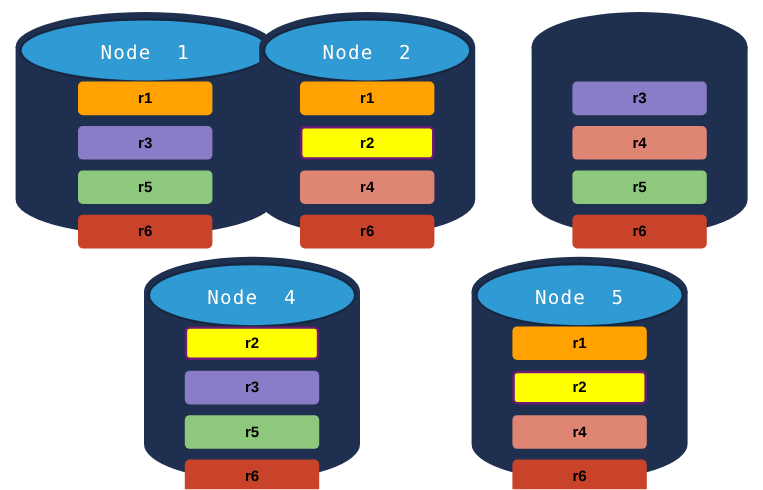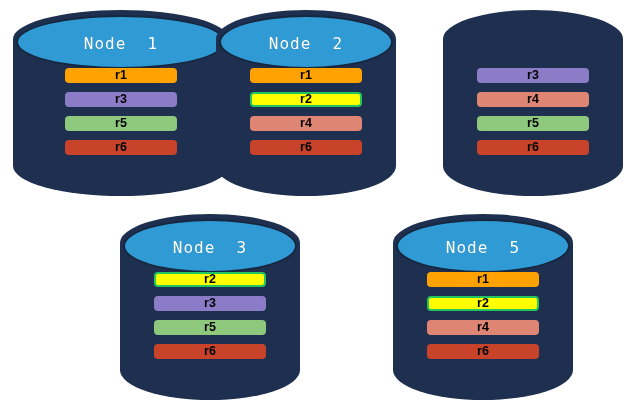--- a/index.html
+++ b/index.html
@@ -65,34 +65,34 @@
     position: absolute;
     top: 58px;
     left: 50%;
     transform: translateX(-50%);
     width: 112px;
     display: flex;
     flex-direction: column;
     gap: 9px;
   }
   .bar {
-    height: 15px;
+    height: 28px;
     border-radius: 4px;
     box-sizing: border-box;
     display: flex;
     align-items: center;
     justify-content: center;
     font-family: "Liberation Sans", sans-serif;
     font-weight: bold;
     font-size: 12.5px;
     line-height: 1;
     color: #000000;
   }
   .bar.white-border {
-    border: 2px solid #22c55e;
+    border: 2px solid #701a75;
   }
 </style>
 </head>
 <body>
 
 <div class="canvas" id="canvas">
   <div class="cylinder" style="left: 13px; top: 10px; padding-left: 36px; --navy: #1E2F4F; --topblue: #2F9AD3; --outline: #16273F;">
     <div class="cyl-rim"></div>
     <div class="cyl-body"></div>
     <div class="cyl-top">
@@ -152,21 +152,21 @@
         <div class="bar" style="background: rgb(200, 67, 42);">
           <span>r6</span>
         </div>
       </div>
   </div>
 
   <div class="cylinder" style="left: 120px; top: 214px; --navy: #1E2F4F; --topblue: #2F9AD3; --outline: #16273F;">
     <div class="cyl-rim"></div>
     <div class="cyl-body"></div>
     <div class="cyl-top">
-      <span class="node-title">Node  3</span>
+      <span class="node-title">Node  4</span>
     </div>
     <div class="bars">
         <div class="bar white-border" style="background: rgb(255, 255, 0);">
           <span>r2</span>
         </div>
         <div class="bar" style="background: rgb(139, 124, 200);">
           <span>r3</span>
         </div>
         <div class="bar" style="background: rgb(141, 200, 125);">
           <span>r5</span>

